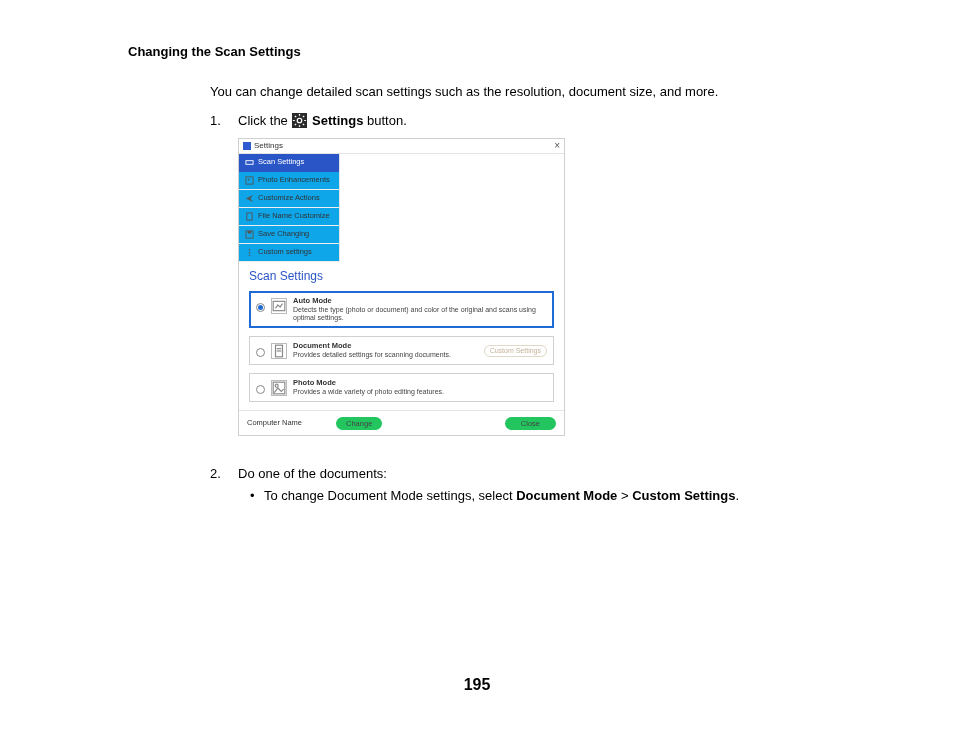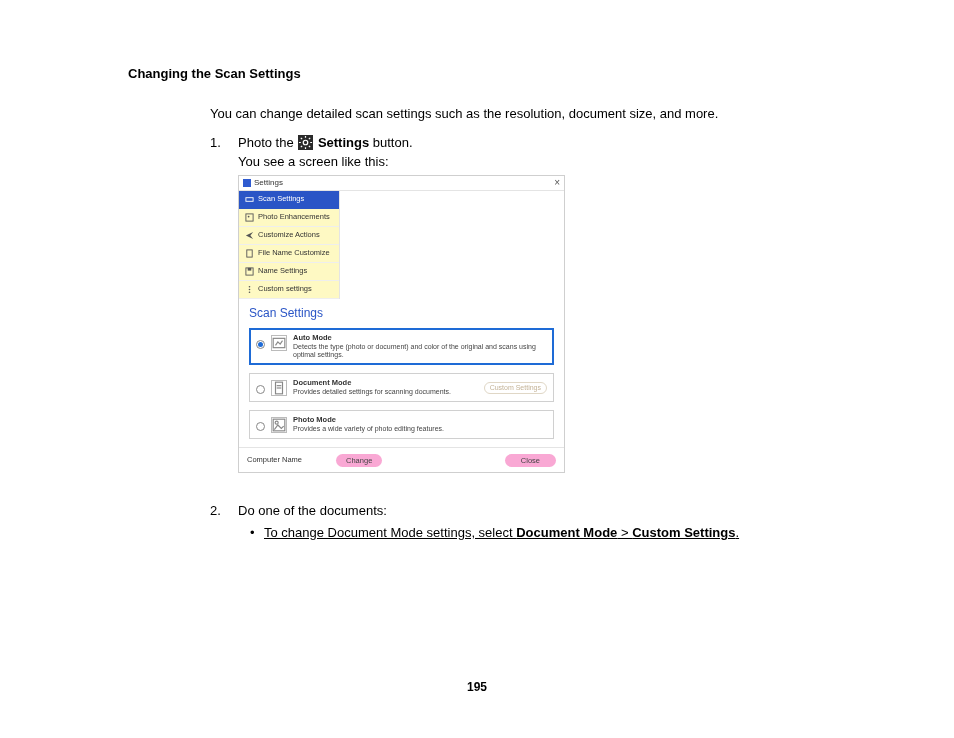--- a/index.html
+++ b/index.html
@@ -10,21 +10,21 @@
     background: #fff;
     font-family: Arial, Helvetica, sans-serif;
     font-size: 13px;
     color: #000;
   }
   .page {
     position: relative;
     width: 954px;
     height: 738px;
     
-    padding: 66px 110px 40px 128px;
+    padding: 44px 110px 40px 128px;
     box-sizing: border-box;
   }
 
   
   h4.section-title {
     margin: 0 0 8px 0;
     font-size: 13px;
     font-weight: bold;
   }
   .indent {
@@ -52,36 +52,35 @@
   ul.bullets {
     margin: 6px 0 0 0;
     padding: 0;
     list-style: none;
   }
   ul.bullets > li {
     position: relative;
     padding-left: 26px;
     margin-bottom: 6px;
     line-height: 1.35;
-    text-decoration: underline;
   }
   ul.bullets > li::before {
     content: "•";
     position: absolute;
     left: 12px;
     top: 0;
   }
 
   .page-number {
     position: absolute;
     left: 0; right: 0;
     bottom: 44px;
     text-align: center;
     font-weight: bold;
-    font-size: 12px;
+    font-size: 16px;
   }
 
   
   .gear-inline {
     display: inline-block;
     vertical-align: text-bottom;
     width: 15px;
     height: 15px;
     background: #2a2a2a;
     position: relative;
@@ -126,21 +125,21 @@
     display: flex;
     flex-direction: column;
   }
   .sw-side .side-item {
     display: flex;
     align-items: center;
     gap: 4px;
     padding: 4px 6px;
     font-size: 7.5px;
     border-bottom: 1px solid #eee;
-    background: #fef9c3;
+    background: #0ea5e9;
   }
   .sw-side .side-item.active {
     background: #2a55c6;
     color: #fff;
     border-bottom-color: #2a55c6;
   }
   .sw-side .side-fill { flex:1; background:#eceaea; }
 
   .mini-icon {
     width: 9px; height: 9px;
@@ -211,21 +210,21 @@
     border-top: 1px solid #e4e4e4;
     height: 24px;
     display: flex;
     align-items: center;
     padding: 0 8px;
     font-size: 7.5px;
     gap: 5px;
   }
   .pill-btn {
     border: none;
-    background: #f9a8d4;
+    background: #22c55e;
     color: #444;
     font-size: 7.5px;
     padding: 2px 10px;
     border-radius: 9px;
   }
   .sw-footer .spacer { flex:1; }
 
   b { font-weight: bold; }
 </style>
 </head>
@@ -234,30 +233,29 @@
 <div class="page">
 
   <h4 class="section-title">Changing the Scan Settings</h4>
 
   <p class="indent">You can change detailed scan settings such as the resolution, document size, and more.</p>
 
 
   <ol class="steps">
     <li>
       <span class="num">1.</span>
-      <span>Photo the </span><span class="gear-inline">
+      <span>Click the </span><span class="gear-inline">
         <svg viewBox="0 0 16 16">
           <g fill="none" stroke="#fff" stroke-width="1.3">
             <circle cx="8" cy="8" r="2.4"></circle>
             <path d="M8 1v2M8 13v2M1 8h2M13 8h2M3 3l1.4 1.4M11.6 11.6L13 13M13 3l-1.4 1.4M4.4 11.6L3 13"></path>
           </g>
         </svg>
       </span><b> Settings</b><span> button.</span>
       <div style="height:4px"></div>
-      <div>You see a screen like this:</div>
 
       
       <div class="settings-window">
         <div class="sw-titlebar">
           <span class="app-icon"></span>
           <span class="title">Settings</span>
           <span class="close">×</span>
         </div>
 
         <div class="sw-body">
@@ -295,21 +293,21 @@
               </span>
               <span>File Name Customize</span>
             </div>
             <div class="side-item">
               <span class="mini-icon">
                 <svg viewBox="0 0 10 10">
                     <rect x="1" y="1" width="8" height="8" fill="none" stroke="#555" stroke-width="1"></rect>
                     <rect x="3" y="1" width="4" height="3" fill="#555"></rect>
                   </svg>
               </span>
-              <span>Name Settings</span>
+              <span>Save Changing</span>
             </div>
             <div class="side-item">
               <span class="mini-icon">
                 <svg viewBox="0 0 10 10">
                     <circle cx="5" cy="2" r="0.9" fill="#555"></circle>
                     <circle cx="5" cy="5" r="0.9" fill="#555"></circle>
                     <circle cx="5" cy="8" r="0.9" fill="#555"></circle>
                   </svg>
               </span>
               <span>Custom settings</span>

